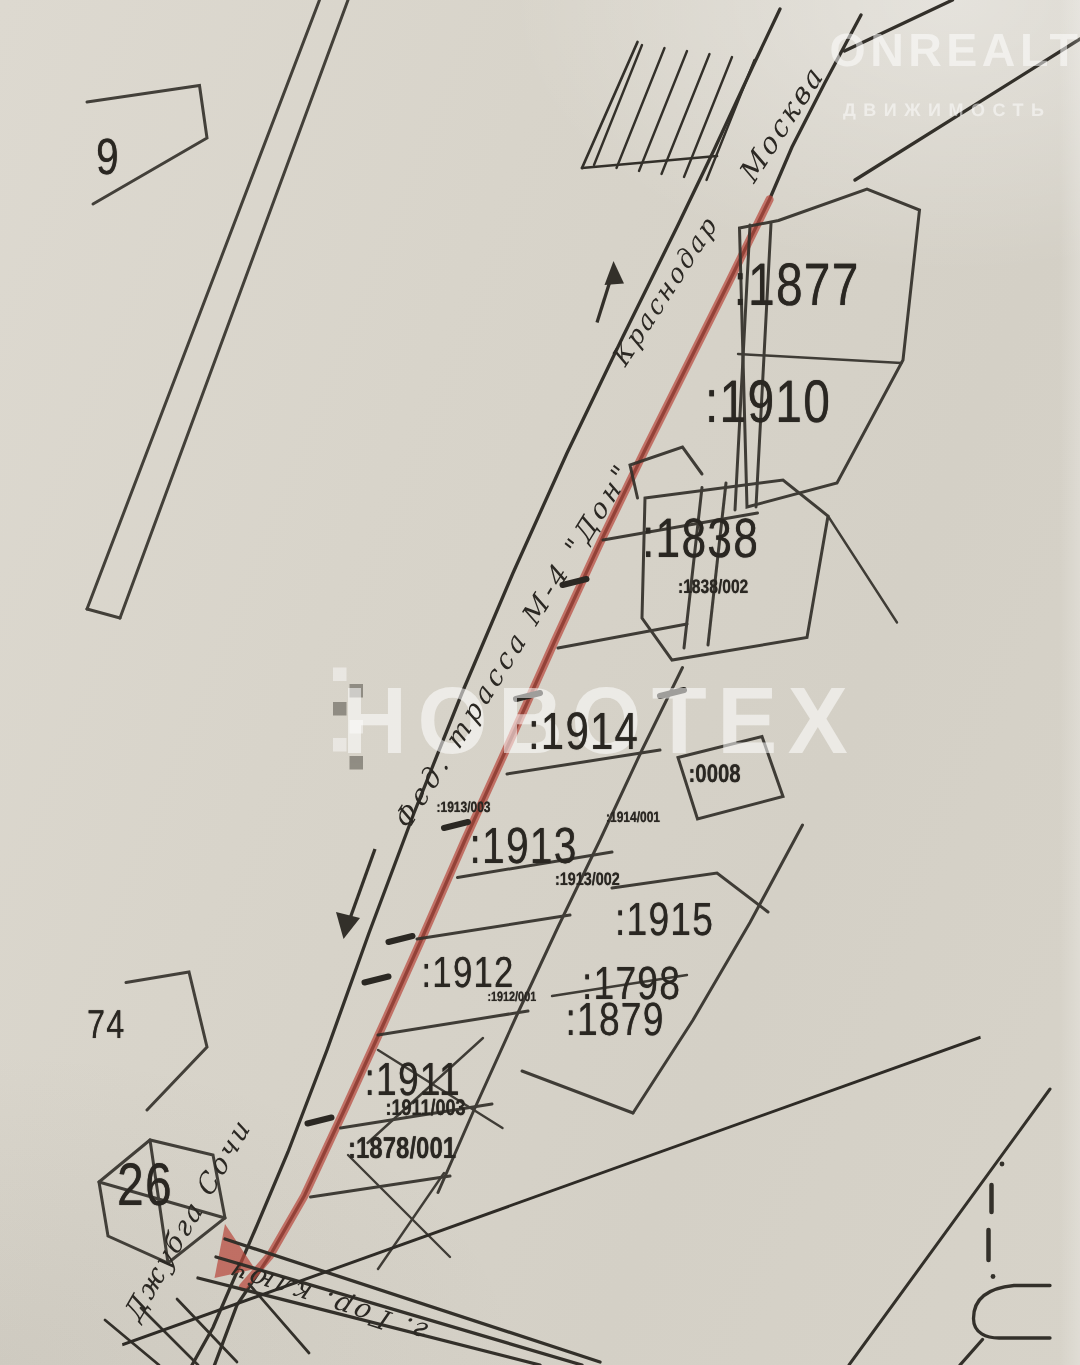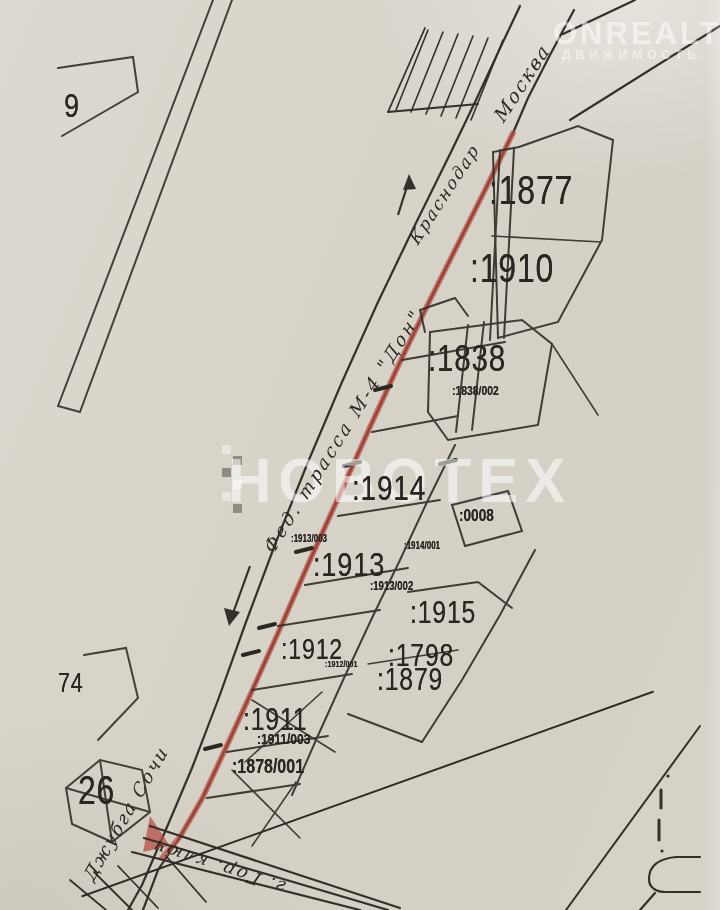--- a/index.html
+++ b/index.html
@@ -6,21 +6,21 @@
   #page{position:relative;width:720px;height:910px;overflow:hidden;
         background:linear-gradient(112deg,#ddd9d0 0%,#d8d4ca 35%,#d4d0c6 70%,#d7d3c9 100%);
         font-family:"Liberation Sans",sans-serif;}
   #page::before{content:"";position:absolute;inset:0;pointer-events:none;
         background:radial-gradient(420px 260px at 88% 0%,rgba(255,255,255,.38),rgba(255,255,255,0) 70%),
                    radial-gradient(500px 300px at 0% 100%,rgba(90,85,75,.08),rgba(0,0,0,0) 70%);}
   svg.map{position:absolute;left:0;top:0;z-index:1;}
   .wm{position:absolute;z-index:2;color:rgba(255,255,255,.55);font-weight:bold;white-space:nowrap;}
   .wm-center{left:228px;top:446px;font-size:60px;letter-spacing:7px;transform:scaleY(1.05);}
   .wm-brand{left:553px;top:16px;font-size:31px;letter-spacing:3px;color:rgba(255,255,255,.52);}
-  .wm-brand-sub{left:562px;top:48px;font-size:12px;letter-spacing:5px;color:rgba(255,255,255,.5);}
+  .wm-brand-sub{left:562px;top:66px;font-size:12px;letter-spacing:5px;color:rgba(255,255,255,.5);}
   .lbl{position:absolute;z-index:3;color:#2a2722;white-space:nowrap;
        transform:scaleX(.8);transform-origin:0 50%;letter-spacing:1px;
        text-shadow:0 0 .6px rgba(42,39,34,.9);}
   .sub{font-weight:bold;letter-spacing:0;}
   .hand{position:absolute;z-index:3;color:#2b2823;white-space:nowrap;
         font-family:"DejaVu Serif",serif;font-style:italic;transform-origin:0 50%;}
   .strike{position:relative;}
   .strike::after{content:"";position:absolute;left:-10px;right:-14px;top:56%;
         border-top:2.5px solid #2e2b26;transform:rotate(-16deg);}
   .edge-strip{position:absolute;right:0;top:0;bottom:0;width:14px;z-index:4;pointer-events:none;

